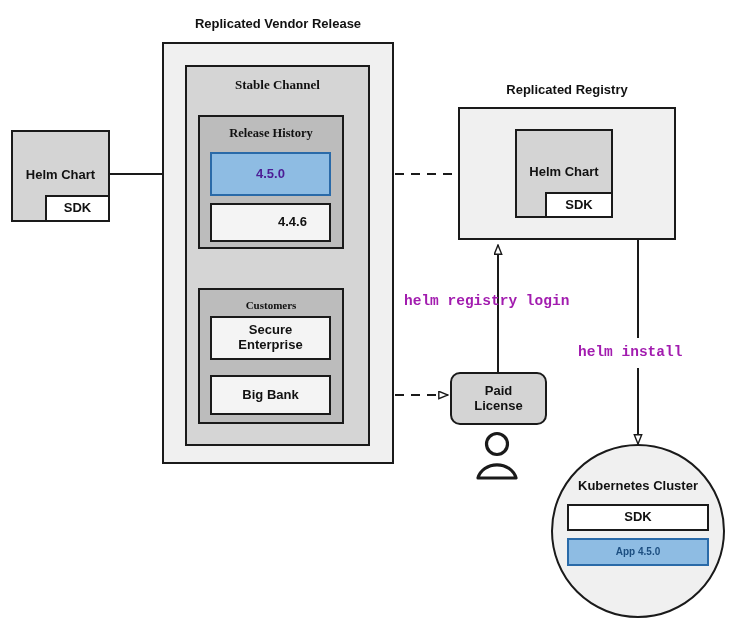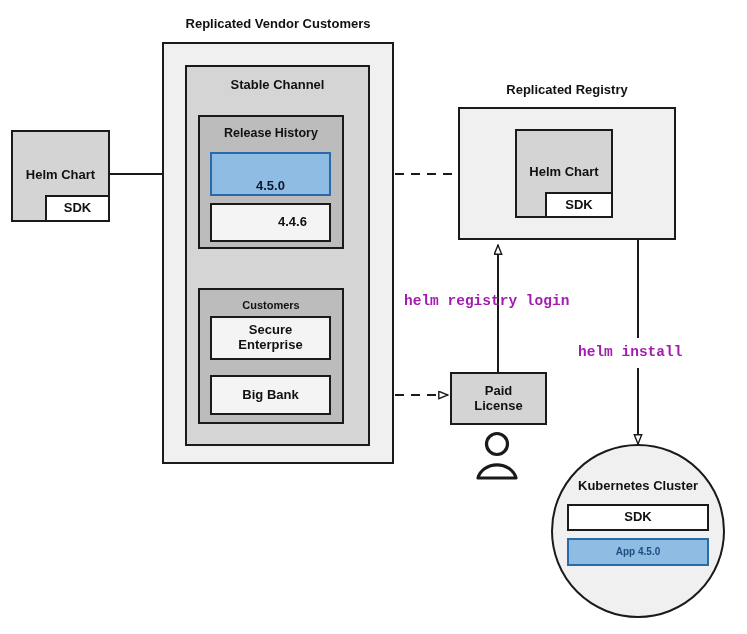--- a/index.html
+++ b/index.html
@@ -44,20 +44,21 @@
     color: #111111;
     line-height: 1.18;
     white-space: pre-line;
   }
   .grp-title {
     position: absolute;
     width: 100%;
     text-align: center;
     font-weight: bold;
     color: #111111;
+    font-family: Liberation Serif, serif;
   }
   .mono {
     font-family: "Liberation Mono", "DejaVu Sans Mono", monospace;
     font-weight: bold;
     color: #a21caf;
     position: absolute;
     white-space: nowrap;
     letter-spacing: 0px;
   }
   .circle {
@@ -92,33 +93,33 @@
 
     <line x1="638" y1="240" x2="638" y2="338" stroke="#1a1a1a" stroke-width="2"></line>
     <line x1="638" y1="368" x2="638" y2="444" stroke="#1a1a1a" stroke-width="2" marker-end="url(#arrow-open)"></line>
 
     <g>
       <circle cx="497" cy="444" r="10.5" fill="#ffffff" stroke="#1a1a1a" stroke-width="3.2"></circle>
       <path d="M478,478 a19.5,17 0 0 1 38,0 z" fill="#ffffff" stroke="#1a1a1a" stroke-width="3.2" stroke-linejoin="round"></path>
     </g>
   </svg>
 
-  <div class="label-free" style="left:162px; top:16px; width:232px; font-size:13px;">Replicated Vendor Customers</div>
+  <div class="label-free" style="left:162px; top:16px; width:232px; font-size:13px;">Replicated Vendor Release</div>
 
   <div class="box" style="left:162px; top:42px; width:232px; height:422px; background:#f0f0f0; display:block;"></div>
 
   <div class="box" style="left:185px; top:65px; width:185px; height:381px; background:#d5d5d5; display:block;">
     <div class="grp-title" style="top:11px; font-size:13px;">Stable Channel</div>
   </div>
 
   <div class="box" style="left:198px; top:115px; width:146px; height:134px; background:#bcbcbc; display:block;">
     <div class="grp-title" style="top:9px; font-size:12.5px;">Release History</div>
   </div>
 
-  <div class="box" style="left:210px; top:152px; width:121px; height:44px; background:#8ebce3; border-color:#2a6aa8; color:#0f172a; font-size:13px;align-items:flex-end;">
+  <div class="box" style="left:210px; top:152px; width:121px; height:44px; background:#8ebce3; border-color:#2a6aa8; color:#4c1d95; font-size:13px;">
     <span>4.5.0</span>
   </div>
 
   <div class="box" style="left:210px; top:203px; width:121px; height:39px; background:#f4f4f4; font-size:13px;padding-left:44px;">
     <span>4.4.6</span>
   </div>
 
   <div class="box" style="left:198px; top:288px; width:146px; height:136px; background:#bcbcbc; display:block;">
     <div class="grp-title" style="top:9px; font-size:11px;">Customers</div>
   </div>
@@ -143,21 +144,21 @@
 
   <div class="box" style="left:458px; top:107px; width:218px; height:133px; background:#f0f0f0; display:block;"></div>
 
   <div class="box" style="left:515px; top:129px; width:98px; height:89px; background:#d4d4d4; display:block;">
     <div style="position:absolute; left:0; top:34px; width:100%; text-align:center; font-size:13px;">Helm Chart</div>
   </div>
   <div class="box" style="left:545px; top:192px; width:68px; height:26px; background:#ffffff; font-size:13px;">
     <span>SDK</span>
   </div>
 
-  <div class="box" style="left:450px; top:372px; width:97px; height:53px; background:#d4d4d4; font-size:13px;">
+  <div class="box" style="left:450px; top:372px; width:97px; height:53px; background:#d4d4d4; font-size:13px;border-radius:10px;">
     <span style="white-space:pre-line;">Paid
 License</span>
   </div>
 
 
   <div class="mono" style="left:404px; top:293px; font-size:14.5px;">helm registry login</div>
 
   <div class="mono" style="left:578px; top:344px; font-size:14.5px;">helm install</div>
 
   <div class="circle" style="left:551px; top:444px; width:174px; height:174px; background:#f0f0f0;"></div>

